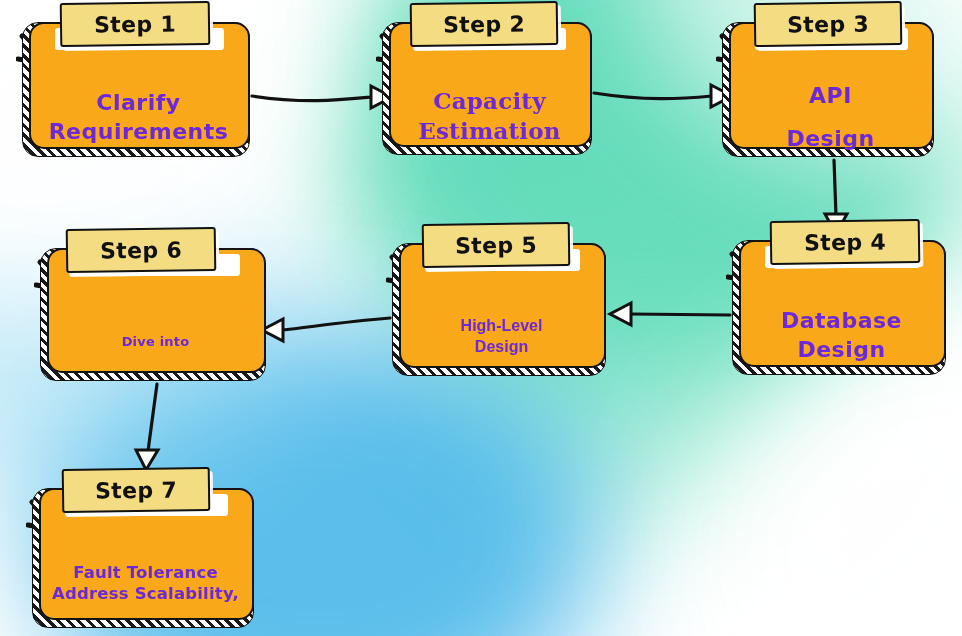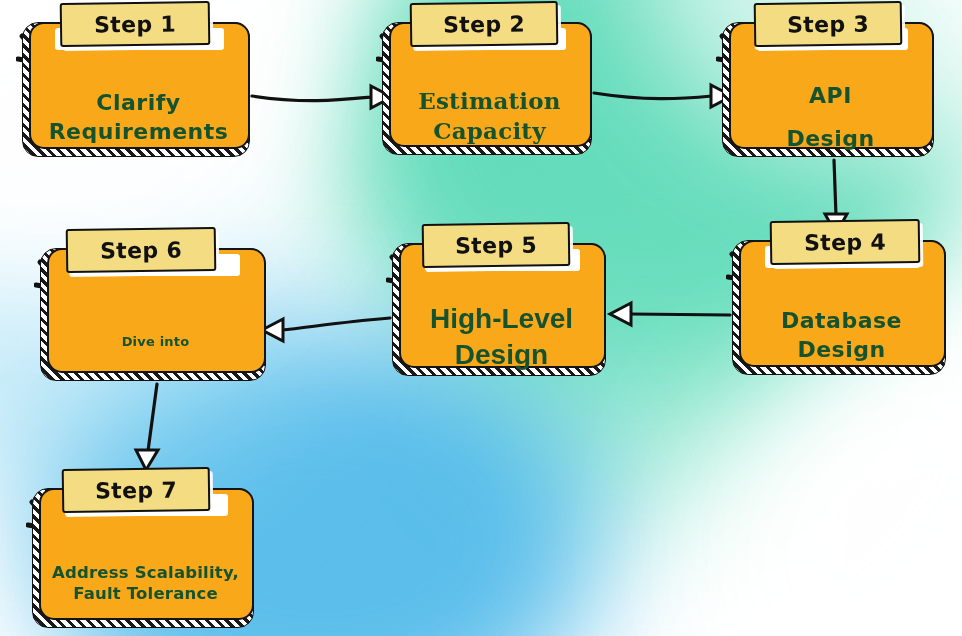--- a/index.html
+++ b/index.html
@@ -56,29 +56,29 @@
     transform:rotate(-0.8deg);
   }
   .tab span{
     font-family:"DejaVu Sans",sans-serif;
     font-weight:bold;font-size:22px;color:#111;
     letter-spacing:.3px;white-space:nowrap;
   }
   .label{
     position:absolute;left:8px;right:10px;
     display:flex;flex-direction:column;align-items:center;justify-content:center;
-    color:#14532d;font-weight:bold;text-align:center;
+    color:#6d28d9;font-weight:bold;text-align:center;
     line-height:1.30;
   }
   .label .ln{display:block;white-space:nowrap;}
 
   
   .f-round{font-family:"DejaVu Sans",sans-serif;font-size:22px;letter-spacing:.5px;}
   .f-serif{font-family:"DejaVu Serif",serif;font-size:23px;letter-spacing:.2px;}
-  .f-sans {font-family:"Liberation Sans",sans-serif;font-size:28px;letter-spacing:0px;}
+  .f-sans {font-family:"Liberation Sans",sans-serif;font-size:16px;letter-spacing:0px;}
   .f-small{font-family:"DejaVu Sans",sans-serif;font-size:16.5px;letter-spacing:.2px;}
   .f-mid  {font-family:"DejaVu Sans",sans-serif;font-size:13px;letter-spacing:.2px;}
 </style>
 </head>
 <body>
 
 <div id="stage">
 
   <div id="bg">
     <div class="blob teal1"></div>
@@ -145,22 +145,22 @@
       <div class="node" style="left: 382px; top: 22px; width: 210px; height: 133px;">
         <svg class="spark" viewBox="0 0 46 44">
           <path d="M6,8 L22,26" stroke="#111" stroke-width="5" stroke-linecap="round" fill="none"></path>
           <path d="M26,3 L29,20" stroke="#111" stroke-width="5" stroke-linecap="round" fill="none"></path>
           <path d="M2,31 L20,34" stroke="#111" stroke-width="5" stroke-linecap="round" fill="none"></path>
         </svg>
         <div class="hatch"></div>
         <div class="body">
           <div class="tabgap"></div>
           <div class="label f-serif" style="top:56px;height:72px;">
+            <span class="ln">Capacity</span>
             <span class="ln">Estimation</span>
-            <span class="ln">Capacity</span>
           </div>
         </div>
         <div class="tab" style="left:28px;width:148px;height:44px;">
           <span>Step 2</span>
         </div>
       </div>
       <div class="node" style="left: 722px; top: 22px; width: 212px; height: 135px;">
         <svg class="spark" viewBox="0 0 46 44">
           <path d="M6,8 L22,26" stroke="#111" stroke-width="5" stroke-linecap="round" fill="none"></path>
           <path d="M26,3 L29,20" stroke="#111" stroke-width="5" stroke-linecap="round" fill="none"></path>
@@ -234,22 +234,22 @@
       <div class="node" style="left: 32px; top: 488px; width: 222px; height: 140px;">
         <svg class="spark" viewBox="0 0 46 44">
           <path d="M6,8 L22,26" stroke="#111" stroke-width="5" stroke-linecap="round" fill="none"></path>
           <path d="M26,3 L29,20" stroke="#111" stroke-width="5" stroke-linecap="round" fill="none"></path>
           <path d="M2,31 L20,34" stroke="#111" stroke-width="5" stroke-linecap="round" fill="none"></path>
         </svg>
         <div class="hatch"></div>
         <div class="body">
           <div class="tabgap"></div>
           <div class="label f-small" style="top:52px;height:82px;">
+            <span class="ln">Fault Tolerance</span>
             <span class="ln">Address Scalability,</span>
-            <span class="ln">Fault Tolerance</span>
           </div>
         </div>
         <div class="tab" style="left:30px;width:148px;height:44px;">
           <span>Step 7</span>
         </div>
       </div>
     </div>
 
 </div>
 

